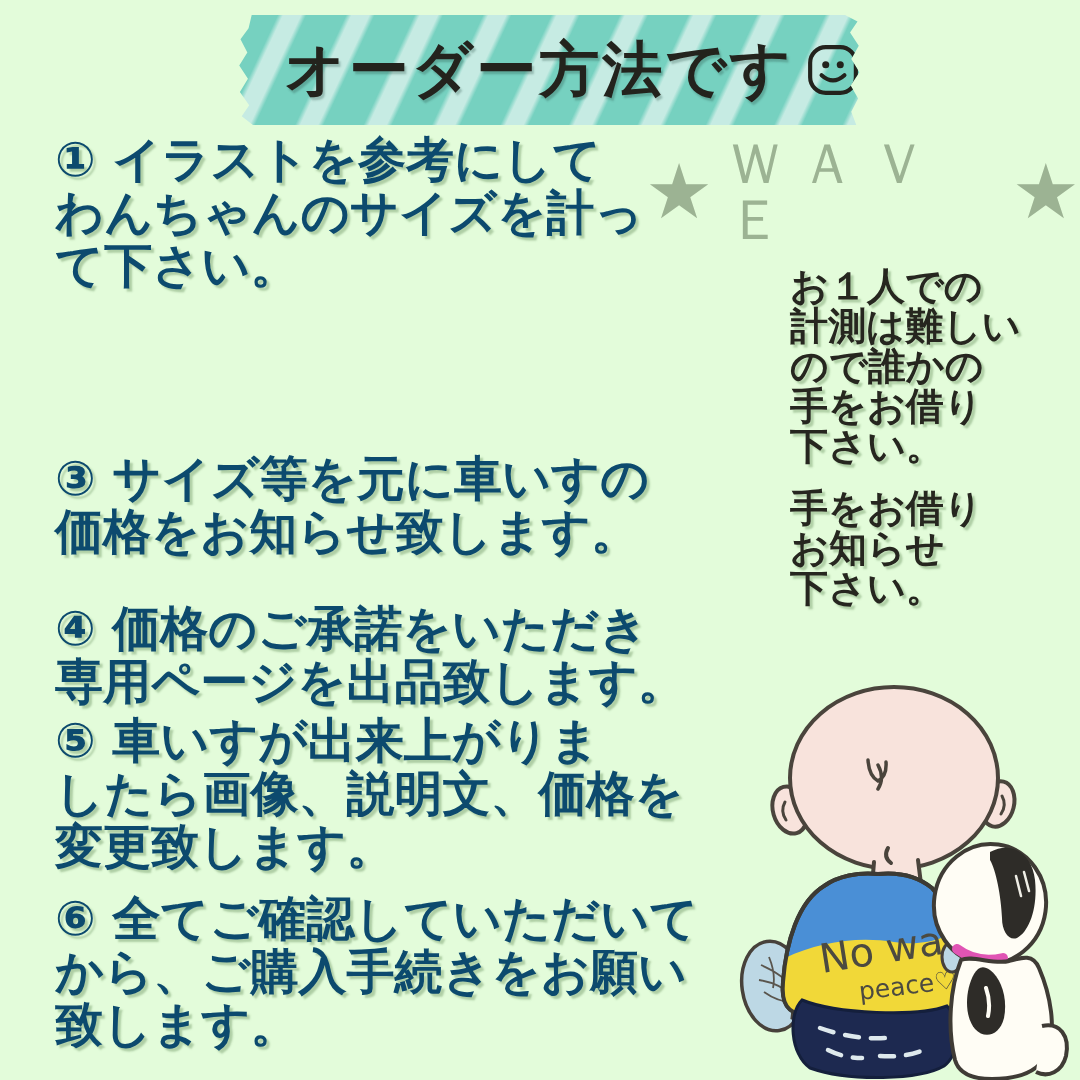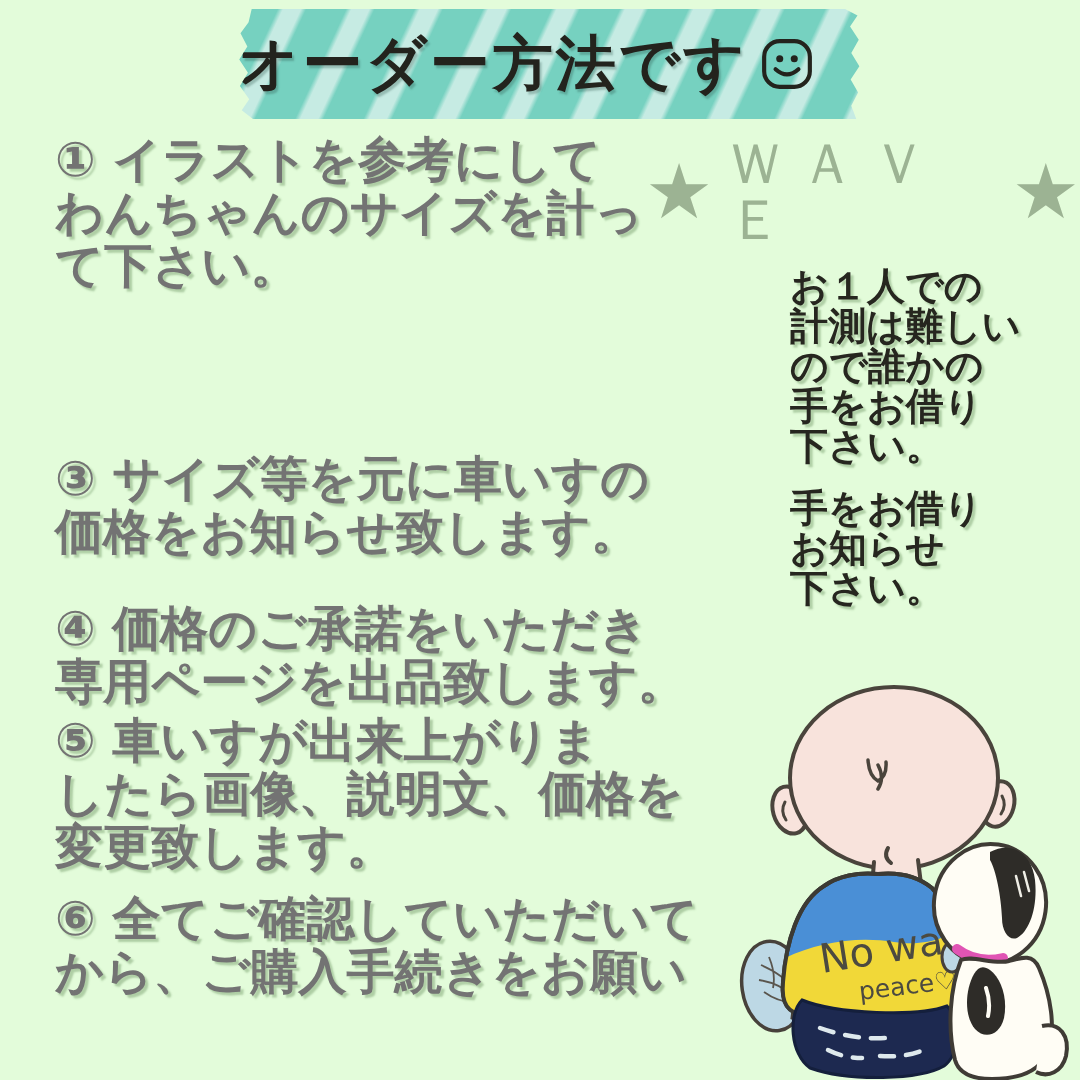--- a/index.html
+++ b/index.html
@@ -5,47 +5,47 @@
   html,body{margin:0;padding:0;}
   body{width:1080px;height:1080px;overflow:hidden;}
   .canvas{
     position:relative;width:1080px;height:1080px;
     background:var(--bg,#e3fcda);
     font-family:"DejaVu Sans",sans-serif;
     overflow:hidden;
   }
   
   .tape{
-    position:absolute;left:238px;top:9px;width:622px;height:110px;
+    position:absolute;left:238px;top:15px;width:622px;height:110px;
     background:repeating-linear-gradient(115deg,
       var(--tape,#76d1c0) 0px, var(--tape,#76d1c0) 36px,
       var(--stripe,#c6ebe3) 41px, var(--stripe,#c6ebe3) 57px,
       var(--tape,#76d1c0) 62px);
     clip-path:polygon(2.2% 0%,97.6% 0%,99.6% 6%,98.4% 16%,99.8% 28%,98.6% 40%,
       99.9% 52%,98.5% 64%,99.7% 76%,98.6% 88%,99.4% 100%,2.4% 100%,0.6% 92%,
       1.8% 82%,0.3% 70%,1.6% 58%,0.2% 46%,1.5% 34%,0.4% 22%,1.7% 12%);
-    display:flex;align-items:center;justify-content:flex-start;gap:14px;
+    display:flex;align-items:center;justify-content:flex-end;gap:14px;
   }
   .title{
     margin:0;font-size:60px;font-weight:700;color:#23231d;letter-spacing:3px;
     display:flex;align-items:center;gap:12px;
     text-shadow:2px 3px 2px rgba(40,80,70,0.30);
   }
   .smiley{width:54px;height:54px;flex:0 0 auto;}
   
   .watermark{
     position:absolute;left:645px;top:136px;display:flex;align-items:center;
     color:#97ad8e;font-weight:400;opacity:.92;
   }
   .watermark .star{font-size:76px;line-height:1;}
   .watermark .wave-text{font-size:56px;letter-spacing:16px;line-height:1;margin:0 2px 0 14px;}
   
   .step{
     position:absolute;left:55px;
-    font-size:48px;line-height:53px;font-weight:700;color:#737373;
+    font-size:48px;line-height:53px;font-weight:700;color:#0c4a6e;
     text-shadow:3px 3px 2px rgba(110,150,100,0.45);
     white-space:nowrap;
   }
   
   .side-note{
     position:absolute;left:790px;
     font-size:38px;line-height:40px;font-weight:700;color:#26261f;
     text-shadow:3px 3px 2px rgba(110,150,100,0.45);
     white-space:nowrap;
   }
@@ -90,20 +90,21 @@
     <div>専用ページを出品致します。</div>
   </div>
   <div class="step" style="top:714px">
     <div>⑤ 車いすが出来上がりま</div>
     <div>したら画像、説明文、価格を</div>
     <div>変更致します。</div>
   </div>
   <div class="step" style="top:892px">
     <div>⑥ 全てご確認していただいて</div>
     <div>から、ご購入手続きをお願い</div>
+    <div>致します。</div>
   </div>
 
   <div class="side-note" style="top:266px">
     <div>お１人での</div>
     <div>計測は難しい</div>
     <div>ので誰かの</div>
     <div>手をお借り</div>
     <div>下さい。</div>
   </div>
   <div class="side-note" style="top:488px">

